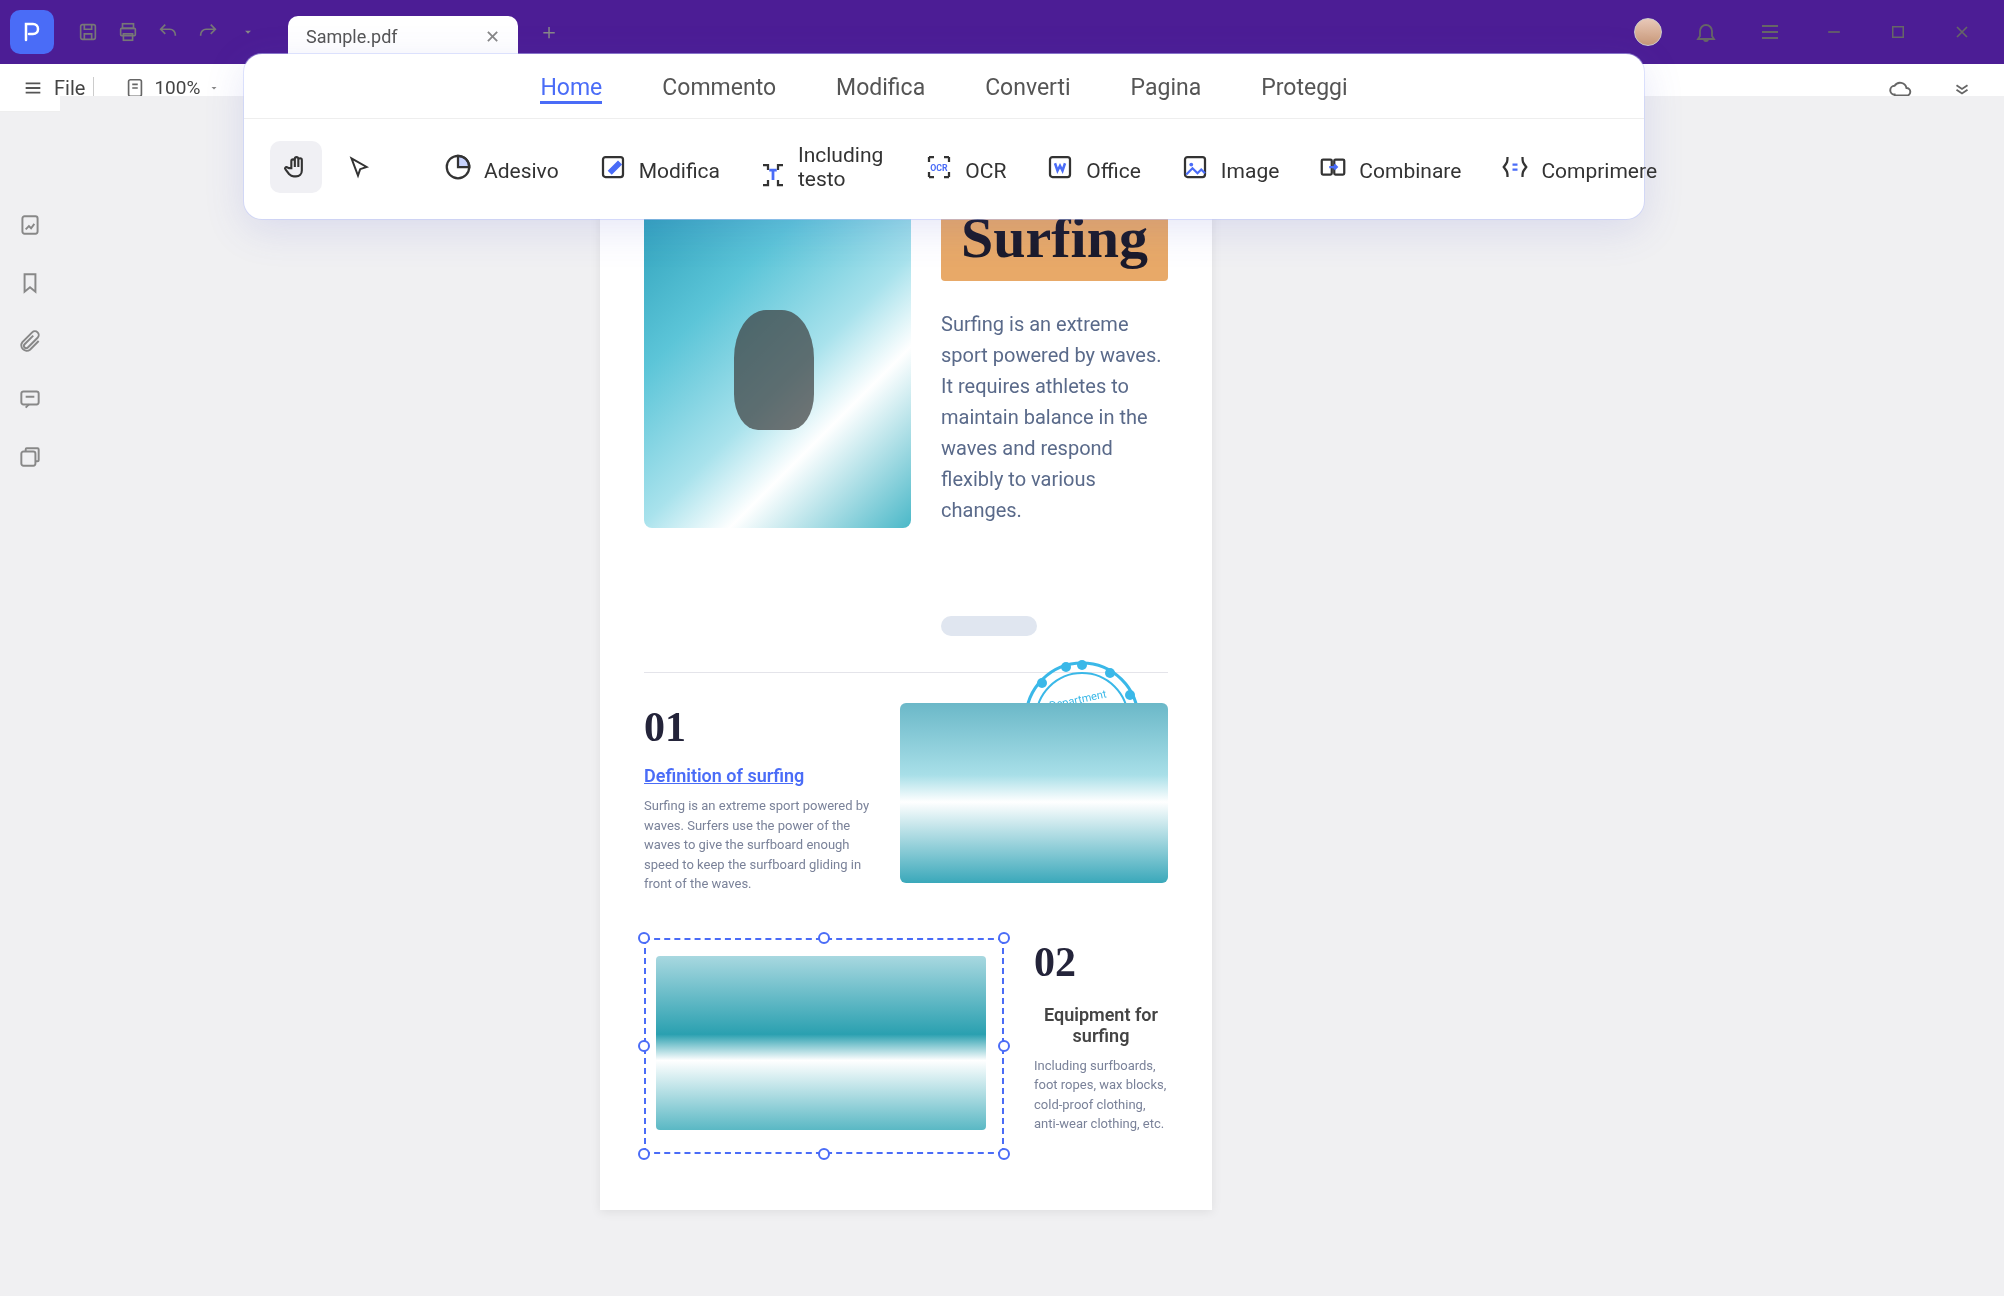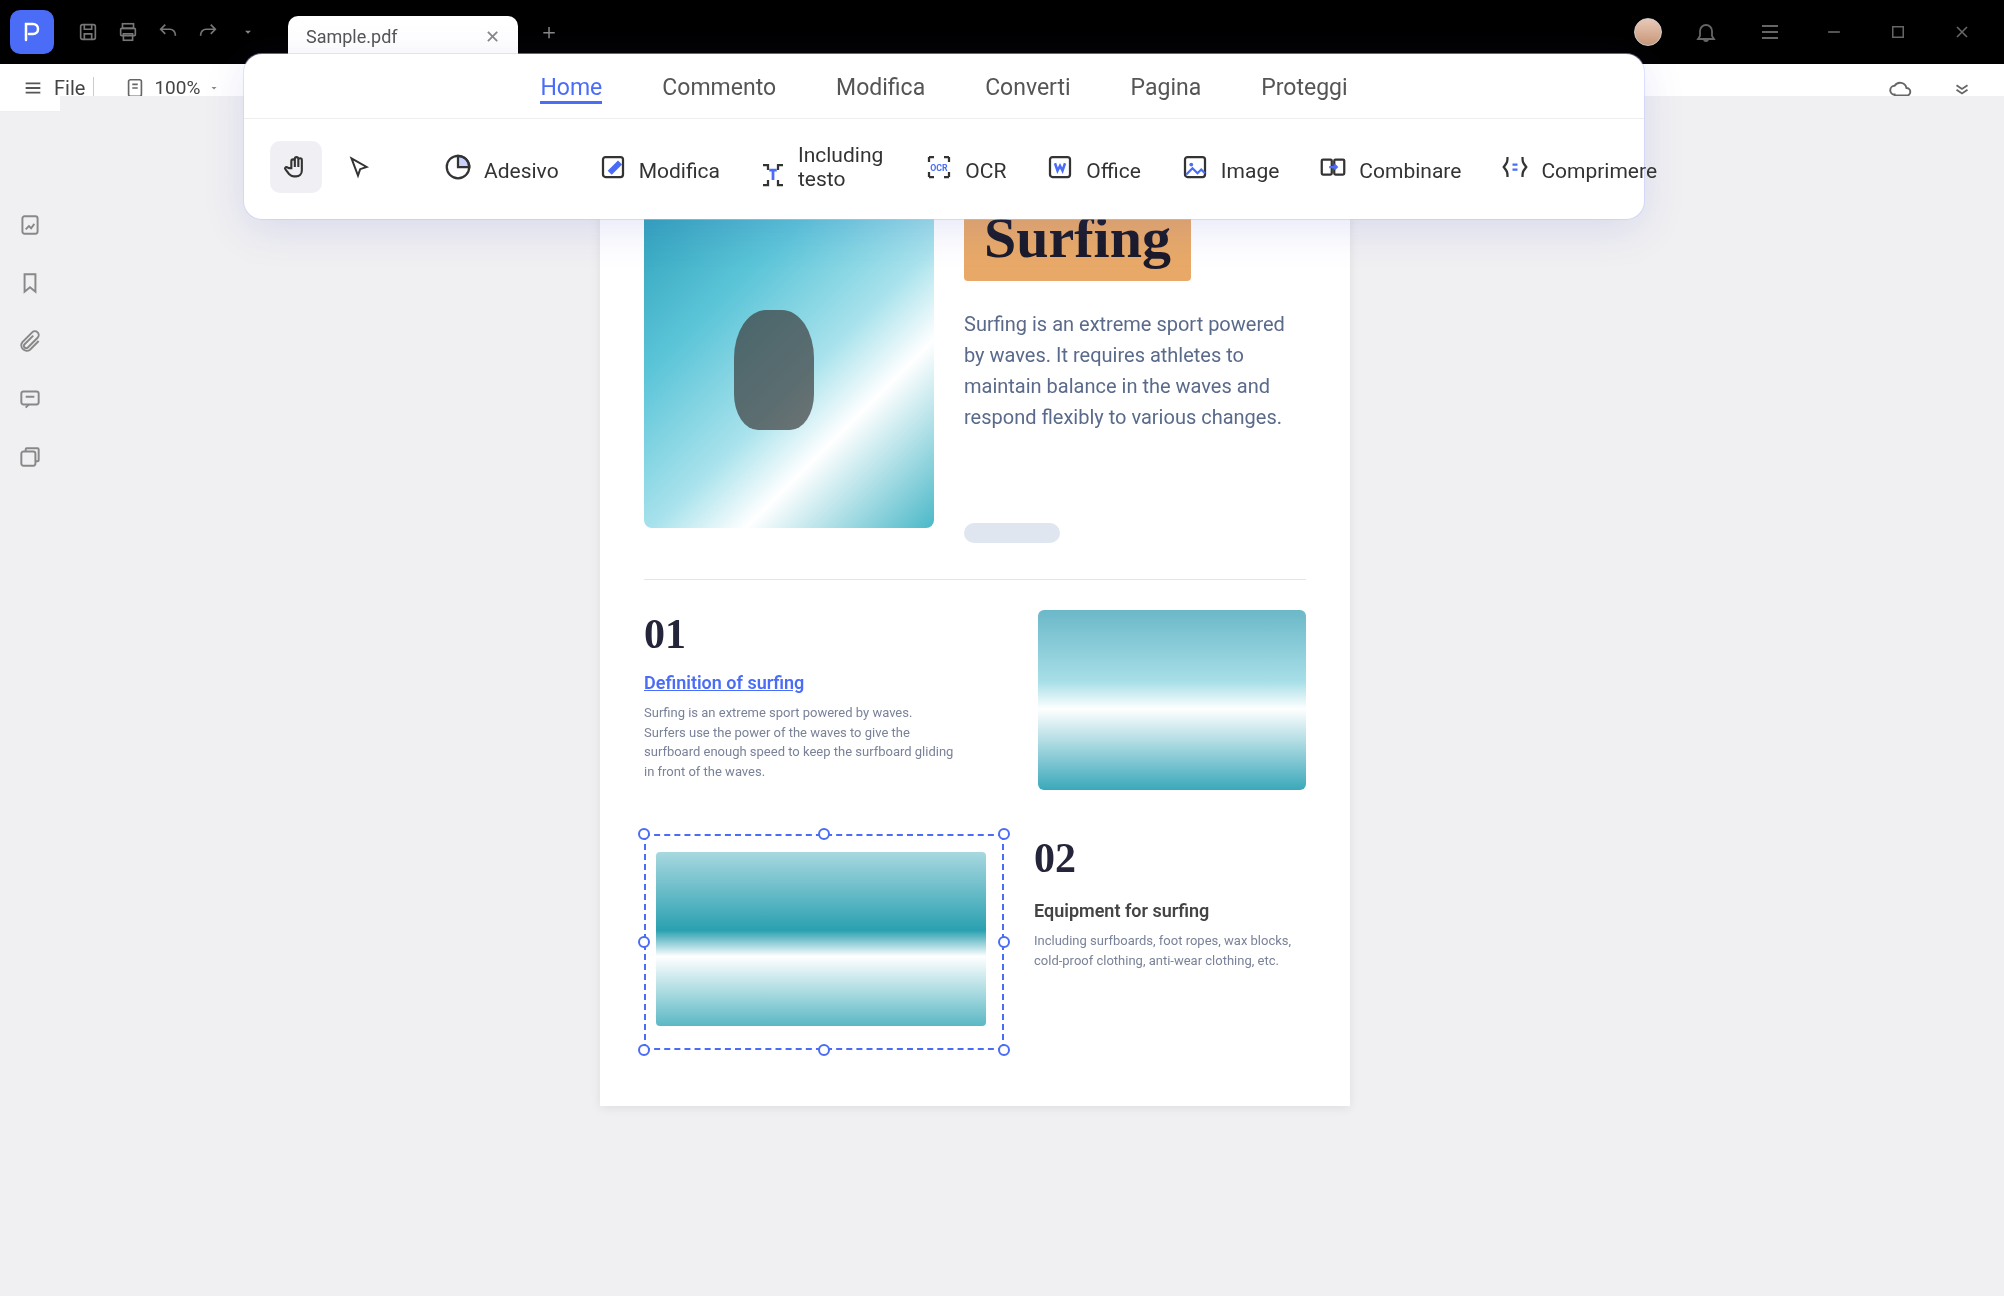--- a/index.html
+++ b/index.html
@@ -1,19 +1,19 @@
 <!DOCTYPE html>
 <html><head>
 <meta charset="utf-8">
 <style>
 * { margin: 0; padding: 0; box-sizing: border-box; font-family: -apple-system, BlinkMacSystemFont, "Segoe UI", Roboto, sans-serif; }
 body { background: #f0f0f2; width: 2004px; height: 1296px; overflow: hidden; position: relative; }
 
 
-.title-bar { height: 64px; background: #000000; display: flex; align-items: center; padding: 0 10px; }
+.title-bar { height: 64px; background: #4c1d95; display: flex; align-items: center; padding: 0 10px; }
 .app-logo { width: 44px; height: 44px; background: #4a6cf7; border-radius: 10px; display: flex; align-items: center; justify-content: center; margin-right: 14px; }
 .tb-icon { width: 28px; height: 28px; display: flex; align-items: center; justify-content: center; color: #777; cursor: pointer; margin: 0 6px; }
 .tb-sep { width: 1px; height: 22px; background: #ccc; margin: 0 8px; }
 .tab { background: #fff; height: 40px; border-radius: 10px 10px 0 0; display: flex; align-items: center; padding: 0 18px; margin-left: 20px; min-width: 230px; position: relative; top: 4px; }
 .tab-title { color: #555; font-size: 18px; }
 .tab-close { margin-left: auto; color: #888; font-size: 18px; }
 .tab-add { width: 34px; height: 34px; display: flex; align-items: center; justify-content: center; color: #888; font-size: 22px; margin-left: 14px; }
 .title-right { margin-left: auto; display: flex; align-items: center; gap: 24px; padding-right: 12px; }
 .avatar { width: 28px; height: 28px; border-radius: 50%; background: linear-gradient(#e8c8b8, #c89878); border: 1px solid #ccc; }
 
@@ -34,40 +34,40 @@
 .tool-btn.active-bg { background: #f0f0f4; }
 .tool-icon { width: 32px; height: 32px; display: flex; align-items: center; justify-content: center; }
 .tool-sep { width: 1px; height: 34px; background: #ddd; margin: 0 12px; }
 
 
 .left-rail { position: absolute; left: 0; top: 180px; width: 60px; display: flex; flex-direction: column; align-items: center; gap: 28px; padding-top: 30px; }
 .rail-icon { width: 30px; height: 30px; color: #888; display: flex; align-items: center; justify-content: center; cursor: pointer; }
 
 
 .canvas { position: absolute; left: 60px; top: 96px; right: 0; bottom: 0; background: #f0f0f2; overflow: hidden; }
-.page { position: absolute; left: 540px; top: 38px; width: 750px; background: #fff; box-shadow: 0 2px 10px rgba(0,0,0,0.08); padding: 56px 44px; }
+.page { position: absolute; left: 540px; top: 38px; width: 612px; background: #fff; box-shadow: 0 2px 10px rgba(0,0,0,0.08); padding: 56px 44px; }
 
 
 .hero { display: flex; gap: 30px; }
 .hero-img { width: 290px; height: 338px; border-radius: 8px; background: linear-gradient(135deg, #2a9db8 0%, #5cc5d8 30%, #a8e2ec 55%, #fff 70%, #4ab8c8 100%); position: relative; overflow: hidden; }
 .surfer-shape { position: absolute; top: 120px; left: 90px; width: 80px; height: 120px; background: rgba(60,60,60,0.7); border-radius: 40% 40% 30% 30%; }
 .hero-right { flex: 1; }
 .hero-title-box { display: inline-block; background: #e8a968; padding: 6px 20px 10px; border-radius: 4px; margin-top: 8px; }
 .hero-title { font-family: Georgia, serif; font-size: 58px; font-weight: bold; color: #1a1a2a; }
 .hero-para { font-size: 20px; color: #5a6a8a; line-height: 1.55; margin-top: 28px; }
 .pill { width: 96px; height: 20px; background: #e0e6f0; border-radius: 10px; margin-top: 90px; }
 .badge { position: absolute; right: 70px; top: 525px; width: 120px; height: 120px; }
 
 .hr { height: 1px; background: #e4e4ea; margin: 36px 0 30px; }
 
 .sec { display: flex; gap: 30px; align-items: flex-start; }
 .sec-text { flex: 1; }
 .num { font-family: Georgia, serif; font-size: 42px; font-weight: bold; color: #24243a; }
 .sec-h { font-size: 18px; font-weight: 600; color: #4a6cf7; text-decoration: underline; margin-top: 14px; }
-.sec-h2 { font-size: 18px; font-weight: 600; color: #444; margin-top: 18px; }
+.sec-h2 { font-size: 18px; font-weight: 600; color: #444; margin-top: 18px; text-align: center; }
 .sec-p { font-size: 13px; color: #7a8299; line-height: 1.5; margin-top: 10px; max-width: 310px; }
 .sec-img { width: 268px; height: 180px; border-radius: 6px; background: linear-gradient(180deg, #6bb8c8 0%, #a8dfe8 40%, #fff 55%, #3aa8ba 100%); position: relative; }
 
 .sec2 { display: flex; gap: 30px; align-items: flex-start; margin-top: 44px; }
 .sel-wrap { position: relative; width: 360px; height: 216px; }
 .sel-img { position: absolute; left: 12px; top: 18px; width: 330px; height: 174px; border-radius: 4px; background: linear-gradient(180deg, #a8d8e0 0%, #2aa0b0 45%, #fff 60%, #5ab8c4 100%); }
 .sel-border { position: absolute; inset: 0; border: 2.5px dashed #4a6cf7; }
 .handle { position: absolute; width: 12px; height: 12px; background: #fff; border: 2px solid #4a6cf7; border-radius: 50%; }
 .h-tl { left: -6px; top: -6px; } .h-tm { left: 50%; top: -6px; margin-left: -6px; } .h-tr { right: -6px; top: -6px; }
 .h-ml { left: -6px; top: 50%; margin-top: -6px; } .h-mr { right: -6px; top: 50%; margin-top: -6px; }

